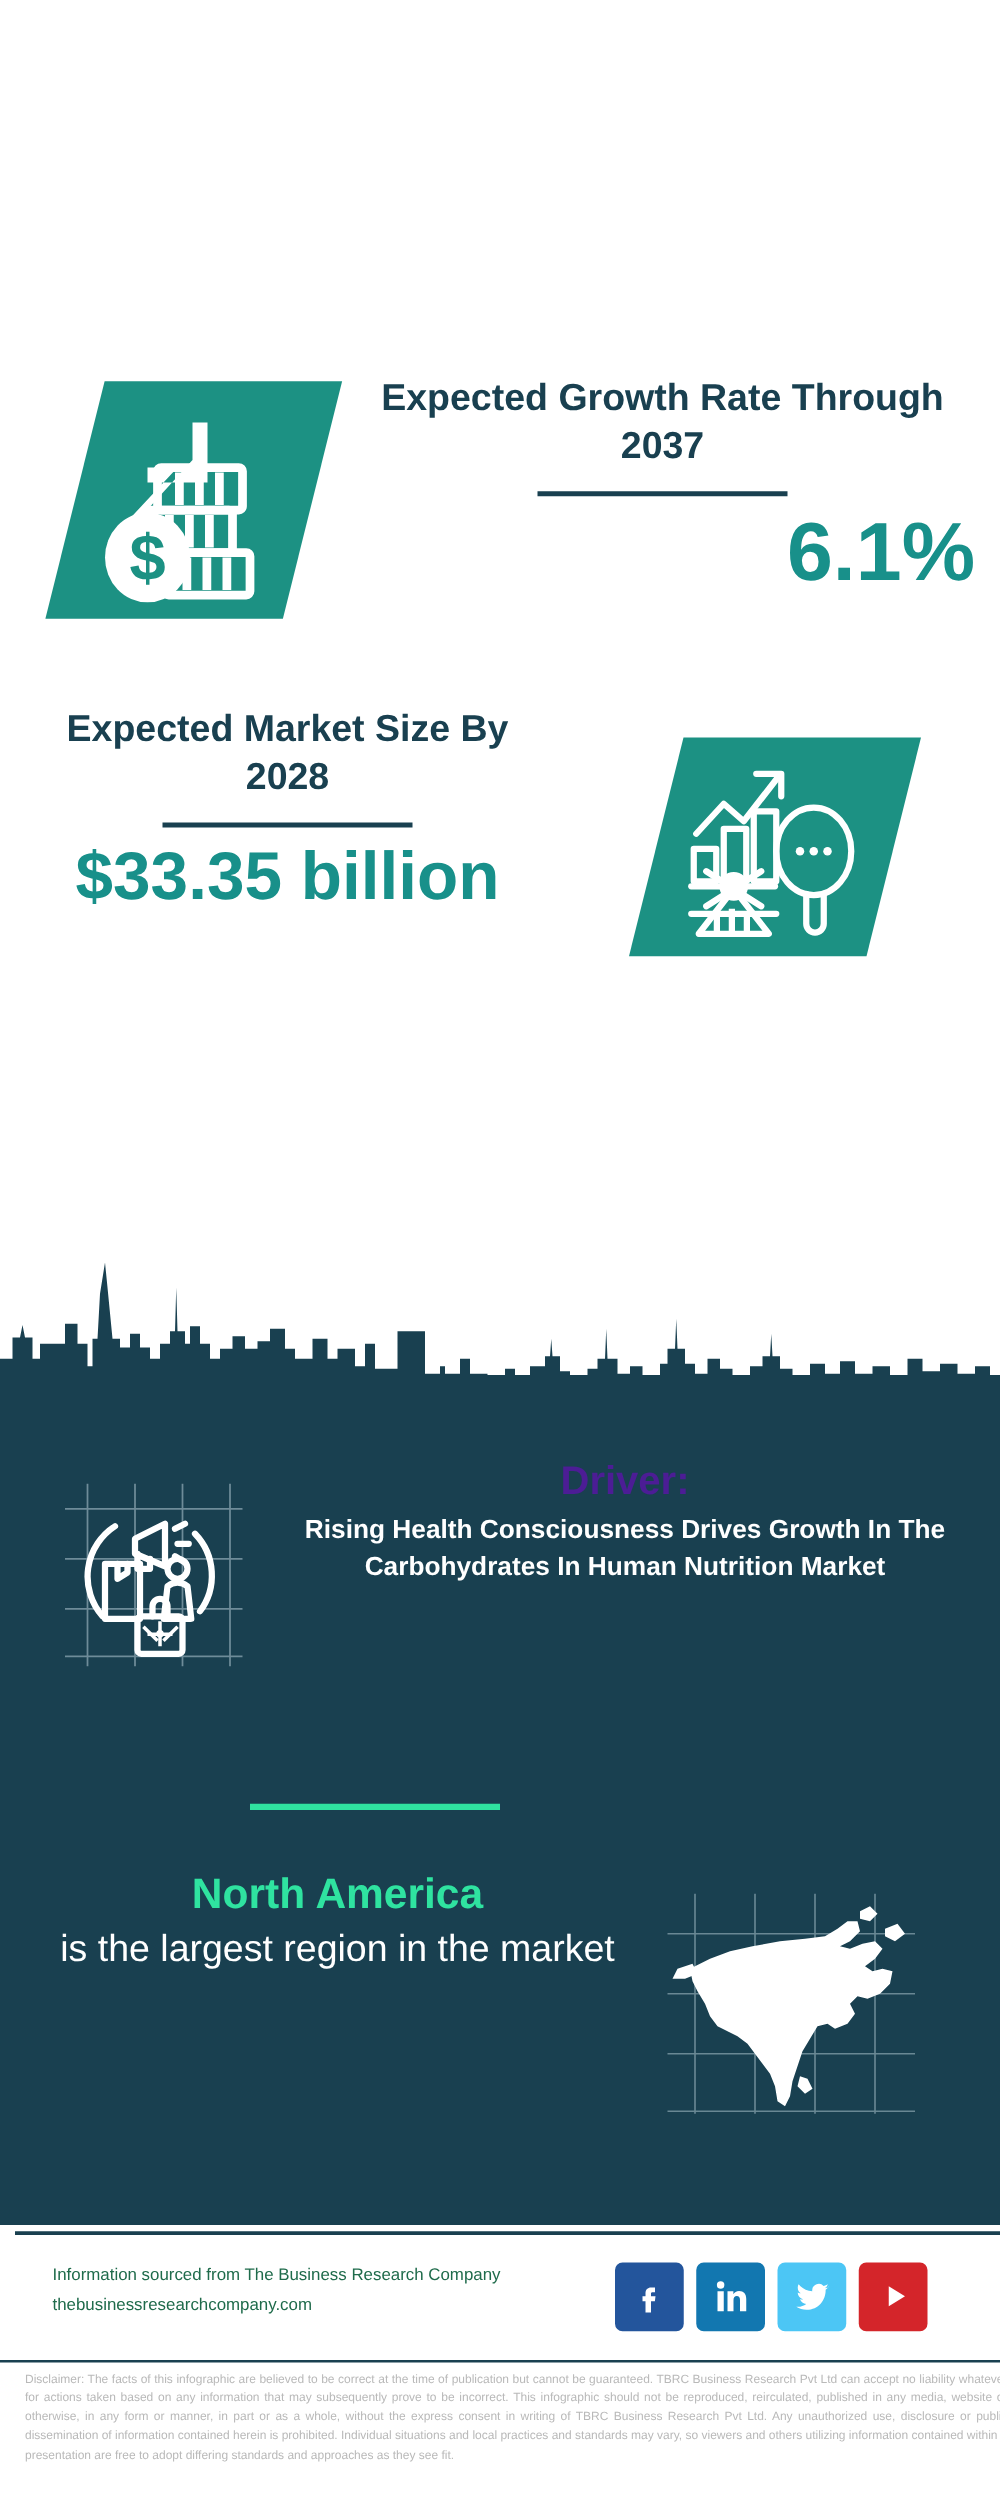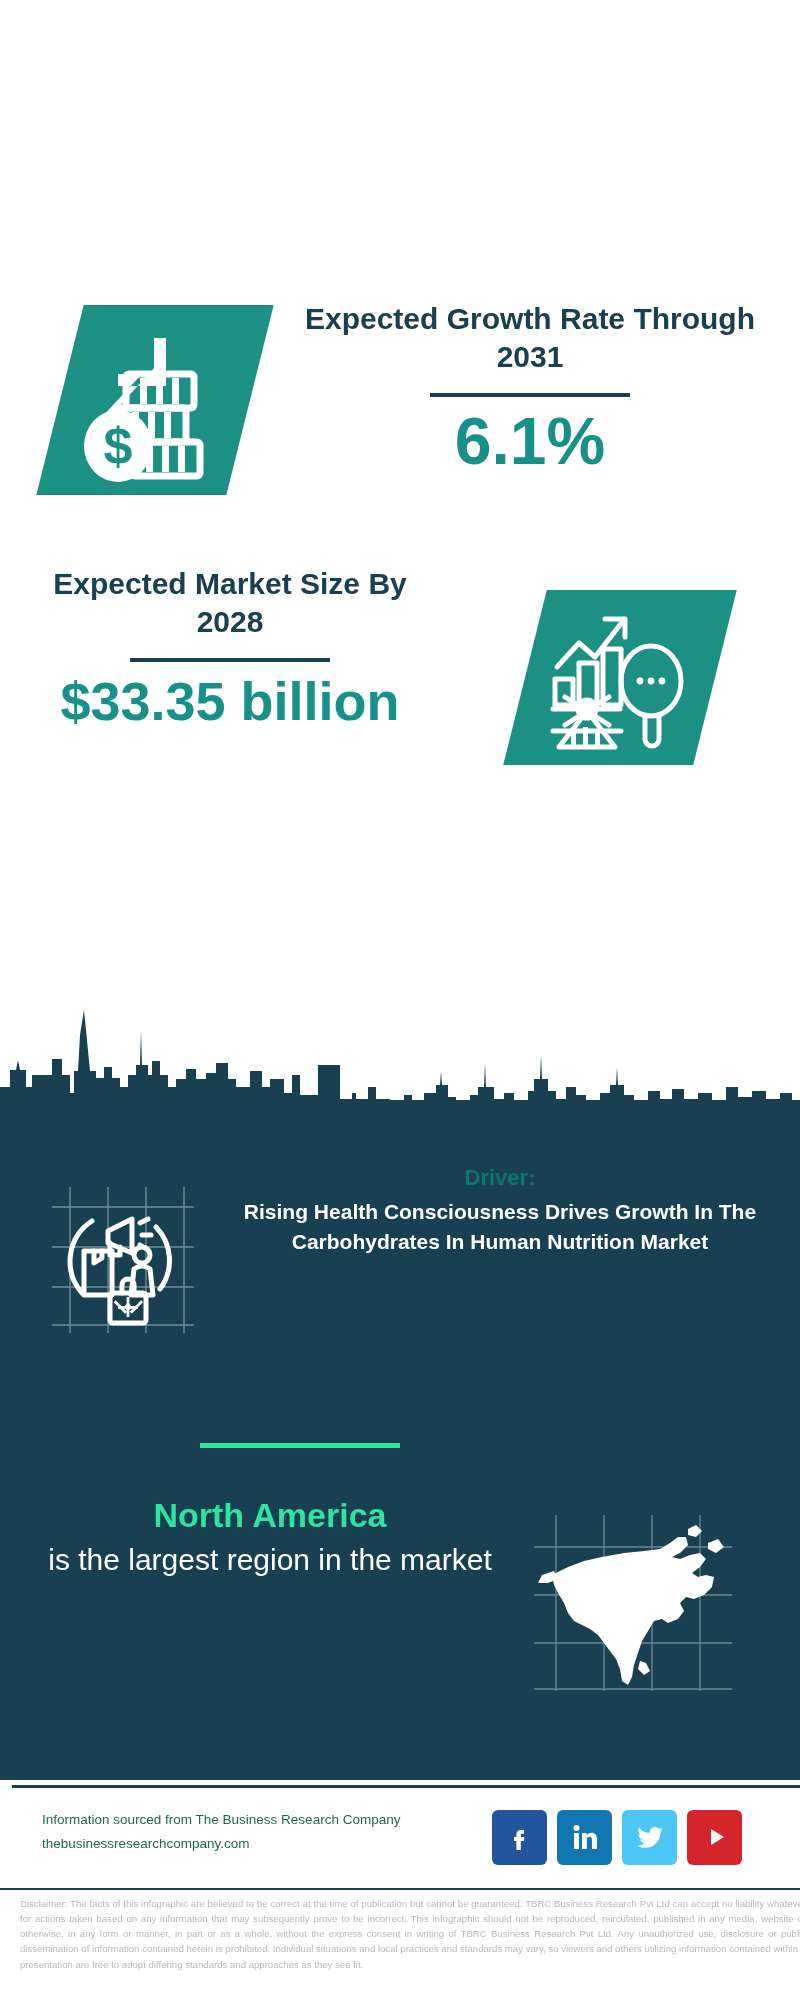--- a/index.html
+++ b/index.html
@@ -45,21 +45,21 @@
   .icon-money { position:absolute; left:70px; top:22px; width:165px; height:160px; }
 
   .stat1-text { position:absolute; left:280px; top:0; width:500px; text-align:center; }
   .stat-label {
     color:#194050; font-size:30px; font-weight:700; line-height:1.28;
   }
   .divider-dark {
     width:200px; height:4px; background:#194050; margin:16px auto 10px auto;
   }
   .stat-value-teal {
-    color:#18908a; font-size:66px; font-weight:700; line-height:1.05;
+    color:#18908a; font-size:66px; font-weight:700; line-height:1.05;text-align:right;
   }
 
   
   .stat2 { position:absolute; left:0; top:565px; width:800px; height:230px; }
   .badge2 { left:525px; top:25px; width:190px; height:175px; }
   .icon-chart { position:absolute; left:545px; top:40px; width:150px; height:145px; }
   .stat2-text { position:absolute; left:20px; top:0; width:420px; text-align:center; }
   .stat-value-teal2 {
     color:#18908a; font-size:54px; font-weight:700; line-height:1.1; white-space:nowrap;
   }
@@ -72,21 +72,21 @@
   .skyline-wrap svg { display:block; }
   .dark-panel {
     position:absolute; left:0; top:1100px; width:800px; height:680px;
     background:#194050;
   }
 
   .driver-sec { position:absolute; left:0; top:1165px; width:800px; height:260px; }
   .driver-icon { position:absolute; left:48px; top:20px; width:150px; height:150px; }
   .driver-text { position:absolute; left:210px; top:0; width:580px; text-align:center; }
   .driver-heading {
-    color:#0f766e; font-size:22px; font-weight:700; line-height:1.2; margin-bottom:6px;
+    color:#4c1d95; font-size:32px; font-weight:700; line-height:1.2; margin-bottom:6px;
   }
   .driver-body {
     color:#ffffff; font-size:21px; font-weight:700; line-height:1.42;
   }
 
   .mid-divider {
     position:absolute; left:200px; top:1443px; width:200px; height:5px; background:#2fe3a0;
   }
 
   .region-sec { position:absolute; left:0; top:1495px; width:720px; height:220px; }
@@ -151,21 +151,21 @@
           <rect x="62" y="120" width="68" height="34" rx="3" fill="none" stroke="#ffffff" stroke-width="7"></rect>
           <rect x="76" y="124" width="7" height="26"></rect>
             <rect x="92" y="124" width="7" height="26"></rect>
           <rect x="108" y="124" width="7" height="26"></rect>
           <ellipse cx="48" cy="124" rx="34" ry="36"></ellipse>
           <text x="48" y="142" font-family="Liberation Sans, sans-serif" font-size="52" font-weight="700" fill="#1c9183" text-anchor="middle">$</text>
         </g>
       </svg>
     </div>
     <div class="stat1-text">
-      <div class="stat-label">Expected Growth Rate Through 2031</div>
+      <div class="stat-label">Expected Growth Rate Through 2037</div>
       <div class="divider-dark"></div>
       <div class="stat-value-teal">6.1%</div>
     </div>
   </div>
 
   <div class="stat2">
     <div class="para-badge badge2"></div>
     <div class="icon-chart">
       <svg viewBox="0 0 150 145" width="150" height="145">
         <g fill="none" stroke="#ffffff" stroke-width="5" stroke-linejoin="round" stroke-linecap="round">

